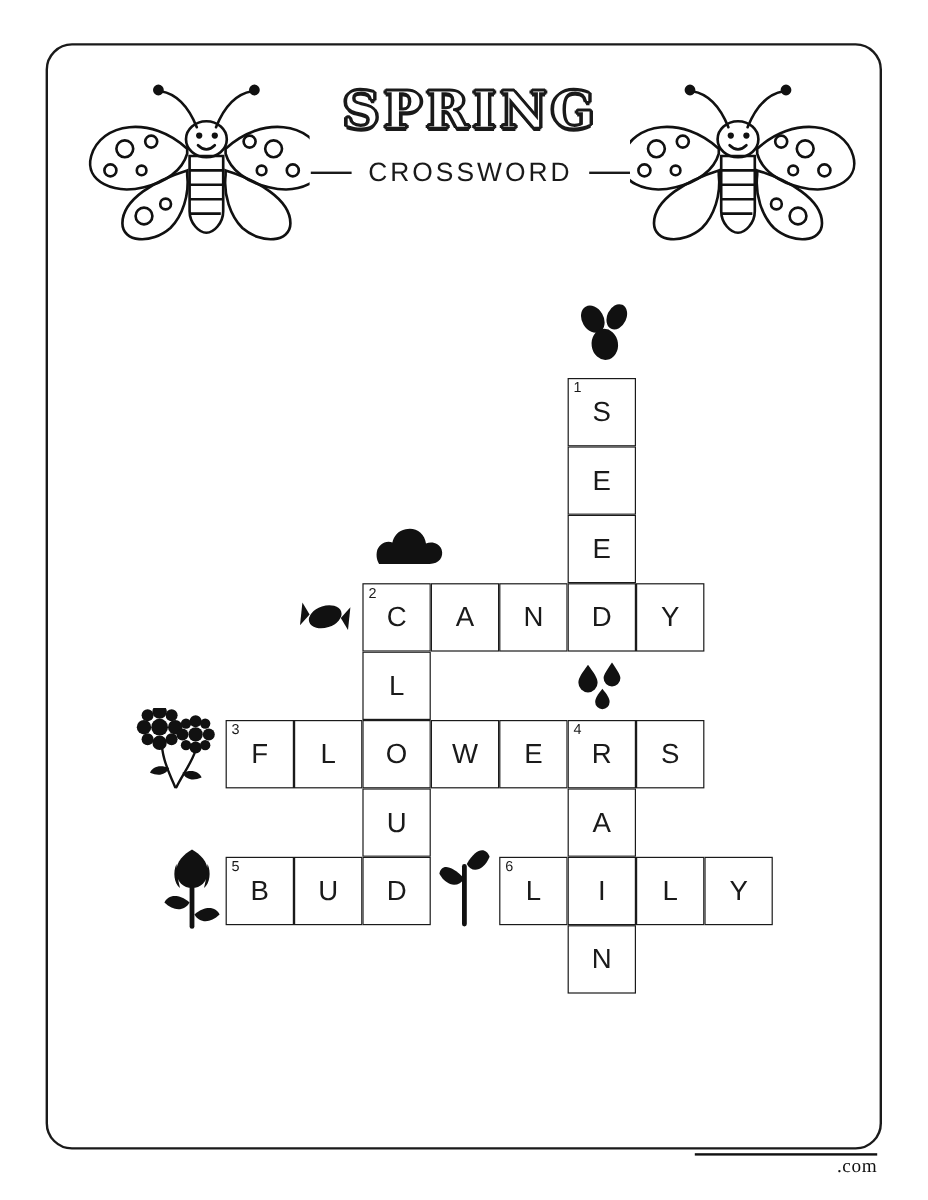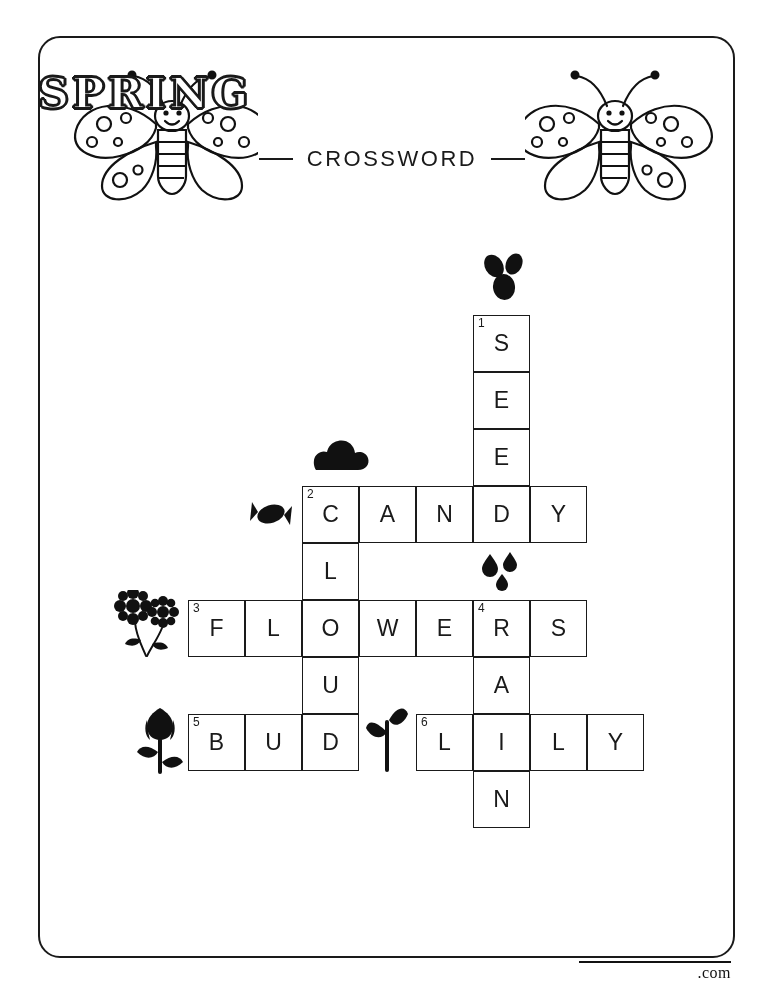--- a/index.html
+++ b/index.html
@@ -41,41 +41,42 @@
     top: 52px;
     width: 697px;
     height: 170px;
   }
 
   .title-block {
     position: absolute;
     left: 0;
     top: 16px;
     width: 708px;
+    text-align: center;
   }
 
   .title-main {
     font-family: "DejaVu Serif", serif;
     font-size: 43px;
     font-weight: bold;
     letter-spacing: 3px;
     color: #ffffff;
     -webkit-text-stroke: 2px #1a1a1a;
     text-shadow:
       2px 0 0 #1a1a1a, -2px 0 0 #1a1a1a,
       0 2px 0 #1a1a1a, 0 -2px 0 #1a1a1a;
     line-height: 50px;
   }
 
   .subtitle-row {
     display: flex;
     align-items: center;
     justify-content: center;
     gap: 14px;
-    margin-top: 28px;
+    margin-top: 13px;
   }
   .subtitle-rule {
     width: 34px;
     height: 2px;
     background: #1a1a1a;
   }
   .subtitle-text {
     font-family: "Liberation Sans", sans-serif;
     font-size: 22px;
     letter-spacing: 2.5px;

